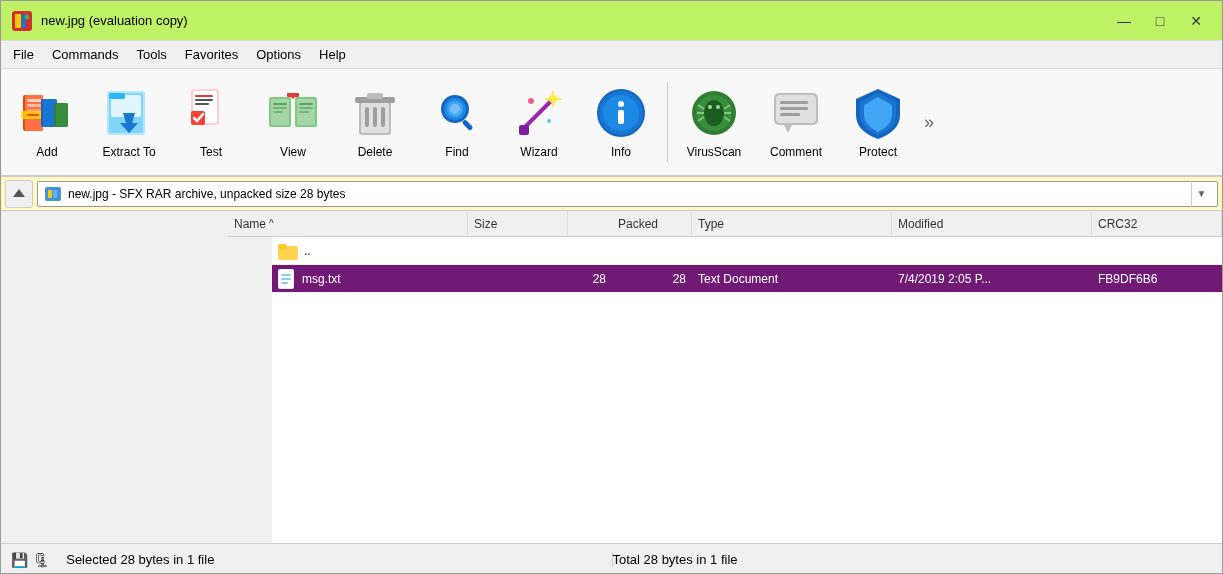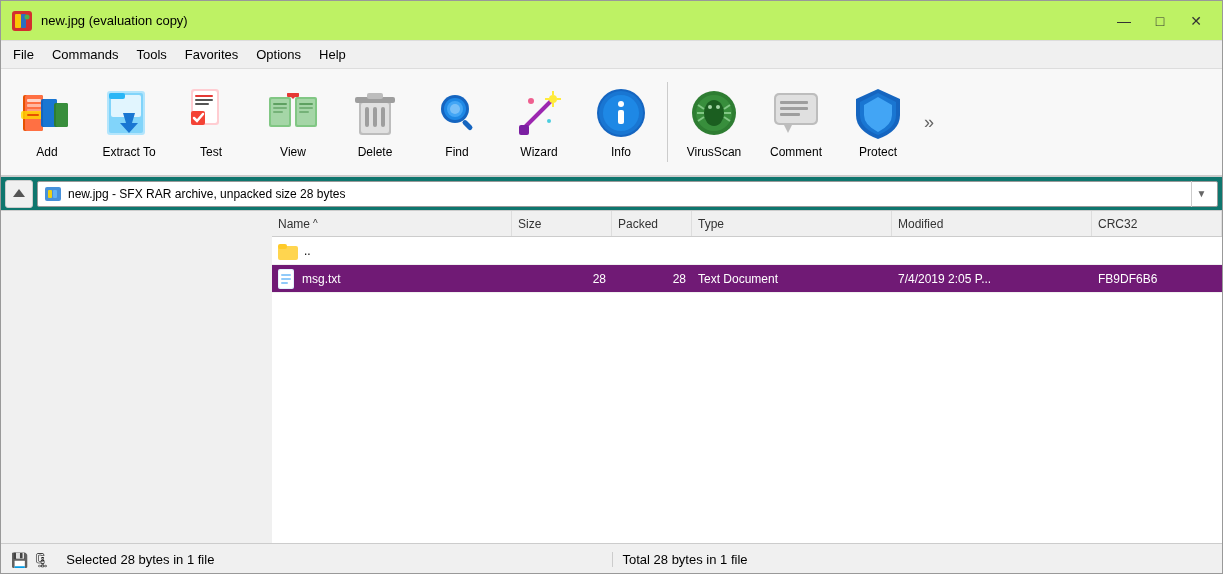--- a/index.html
+++ b/index.html
@@ -106,21 +106,21 @@
       justify-content: center;
     }
     .toolbar-btn .btn-label {
       font-size: 12px;
       color: #000;
       text-align: center;
     }
 
     
     #address-bar {
-      background: #0f766e;
+      background: #fef9c3;
       display: flex;
       align-items: center;
       height: 34px;
       border-bottom: 1px solid #ccc;
       padding: 4px 4px;
       gap: 4px;
     }
     #nav-up {
       width: 28px;
       height: 28px;
@@ -224,21 +224,20 @@
     #status-left {
       display: flex;
       align-items: center;
       gap: 8px;
       width: 50%;
     }
     #status-right {
       display: flex;
       align-items: center;
       width: 50%;
-      padding-left: 10px;
       border-left: 1px solid #ccc;
     }
     #status-icons {
       display: flex;
       gap: 4px;
       margin-right: 8px;
     }
 
     
     #toolbar-more {
@@ -485,21 +484,21 @@
     <span id="path-text">new.jpg - SFX RAR archive, unpacked size 28 bytes</span>
     <div id="path-dropdown">▼</div>
   </div>
 </div>
 
 <div style="display:flex; flex-direction:column; height: calc(574px - 40px - 28px - 108px - 34px - 32px); align-items: flex-end;">
 
   <div id="column-header">
   <div class="col-header" style="width: 240px; flex-shrink: 0;">Name<span style="font-size: 10px;"> ^</span></div>
       <div class="col-header" style="width: 100px; flex-shrink: 0;">Size</div>
-      <div class="col-header" style="width: 80px; flex-shrink: 0;">Packed</div>
+      <div class="col-header" style="width: 80px; flex-shrink: 0; margin-left: 44px;">Packed</div>
       <div class="col-header" style="width: 200px; flex-shrink: 0;">Type</div>
       <div class="col-header" style="width: 200px; flex-shrink: 0;">Modified</div>
       <div class="col-header" style="width: 130px; flex-shrink: 0;">CRC32</div>
     </div>
 
   <div id="file-list">
   <div class="file-row">
         <div class="cell col-name" style="width: 240px; flex-shrink: 0;">
           <svg width="20" height="18" viewBox="0 0 20 18">
       <rect x="0" y="4" width="20" height="14" rx="2" fill="#ffd54f"></rect>

